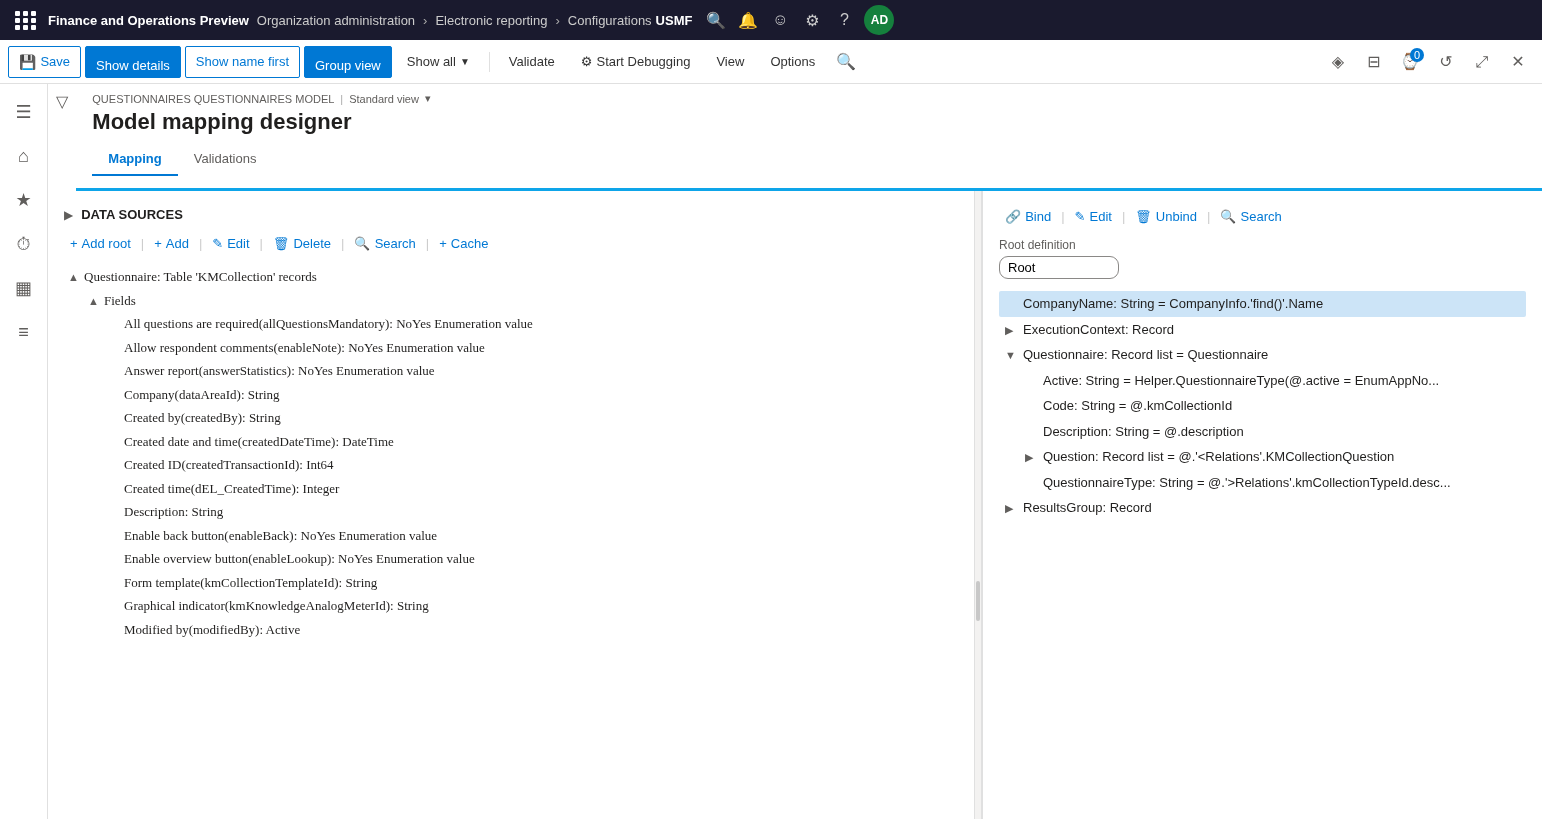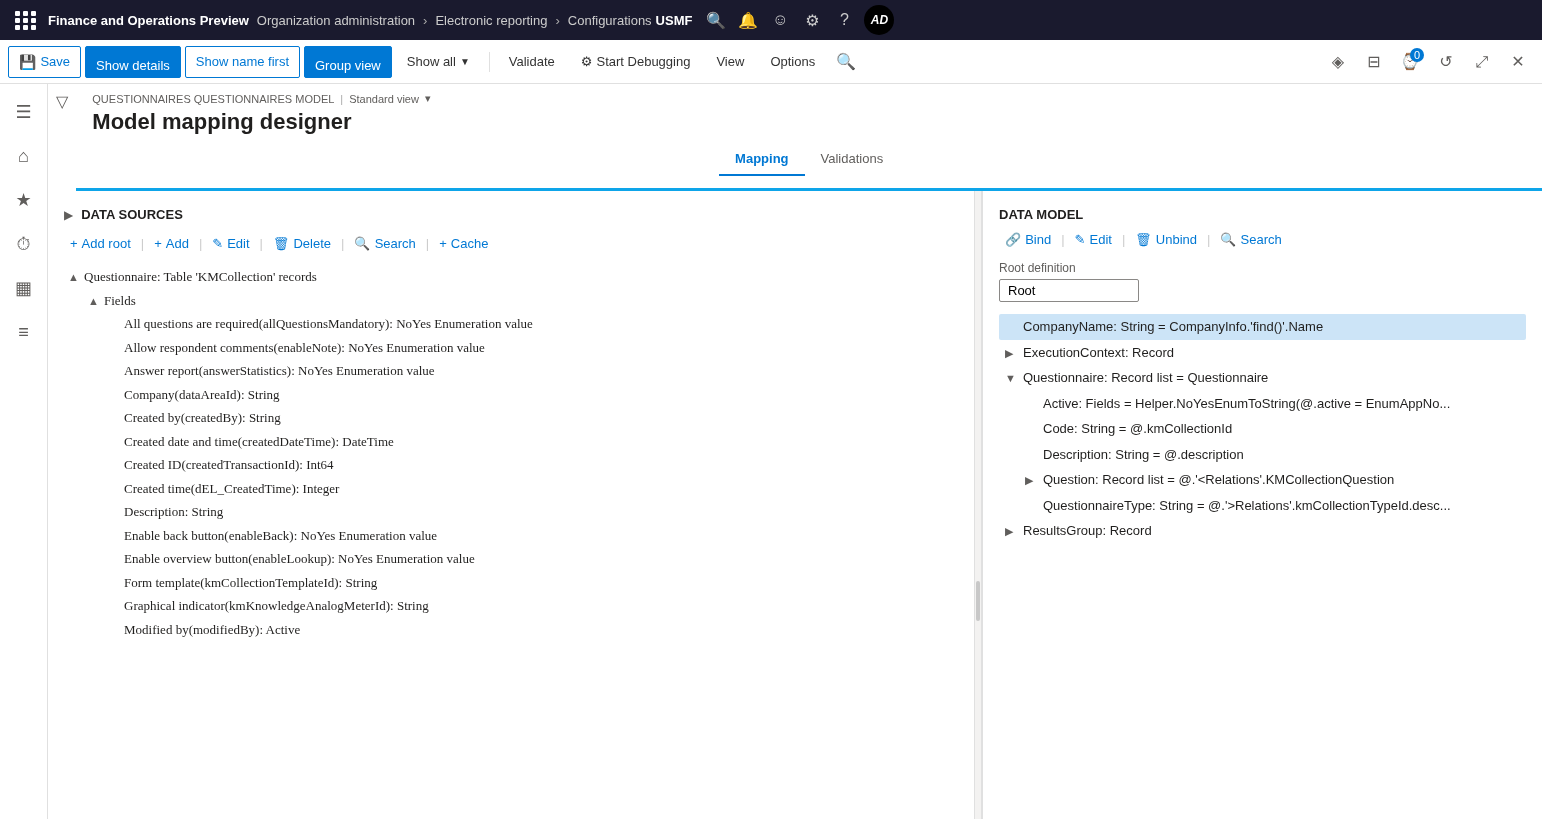--- a/index.html
+++ b/index.html
@@ -29,23 +29,23 @@
     .topbar-breadcrumb {
       display: flex; align-items: center; color: #ccc; font-size: 13px;
     }
     .topbar-breadcrumb span { margin: 0 4px; color: #aaa; }
     .topbar-right {
       display: flex; align-items: center; gap: 8px; color: #ccc; font-size: 13px;
     }
     .topbar-company { font-weight: 600; color: #fff; margin-right: 4px; }
     .topbar-icon { width: 24px; height: 24px; display: flex; align-items: center; justify-content: center; cursor: pointer; font-size: 16px; color: #ccc; }
     .topbar-avatar {
-      width: 30px; height: 30px; border-radius: 50%; background: #000000;
+      width: 30px; height: 30px; border-radius: 50%; background: #15803d;
       color: #fff; font-size: 12px; font-weight: 700;
-      display: flex; align-items: center; justify-content: center; cursor: pointer; font-style: italic;
+      display: flex; align-items: center; justify-content: center; cursor: pointer;
     }
 
     
     .cmdbar {
       background: #fff;
       border-bottom: 1px solid #e0e0e0;
       height: 44px;
       display: flex;
       align-items: center;
       padding: 0 8px;
@@ -78,21 +78,21 @@
       flex: 1; background: #fff; overflow: hidden; display: flex; flex-direction: column;
     }
     .page-header {
       padding: 8px 16px 12px 16px; border-bottom: 3px solid #0ea5e9;
     }
     .breadcrumb-line {
       font-size: 11px; color: #605e5c; display: flex; align-items: center; gap: 6px; margin-bottom: 4px;
     }
     .breadcrumb-divider { color: #aaa; }
     .page-title { font-size: 22px; font-weight: 600; color: #201f1e; margin-bottom: 8px; }
-    .tabs { display: flex; gap: 0; justify-content: center; }
+    .tabs { display: flex; gap: 0; }
     .tab {
       padding: 8px 16px; font-size: 13px; cursor: pointer; color: #605e5c;
       border-bottom: 2px solid transparent;
     }
     .tab.active { color: #0078d4; border-bottom: 2px solid #0078d4; font-weight: 600; }
 
     
     .panels-area {
       display: flex; flex: 1; overflow: hidden; position: relative;
     }
@@ -132,22 +132,22 @@
     .dm-title { font-size: 13px; font-weight: 700; color: #201f1e; text-transform: uppercase; margin-bottom: 8px; }
     .dm-toolbar {
       display: flex; align-items: center; gap: 4px; margin-bottom: 12px;
     }
     .dm-toolbar-btn {
       display: flex; align-items: center; gap: 4px; color: #0078d4; font-size: 13px;
       cursor: pointer; padding: 2px 6px; border: none; background: transparent;
     }
     .dm-root-label { font-size: 12px; color: #605e5c; margin-bottom: 4px; }
     .dm-root-input {
-      border: 1px solid #8a8886; padding: 3px 8px; width: 140px; font-size: 13px;
-      margin-bottom: 12px; border-radius: 2px;
+      border: 1px solid #8a8886; padding: 3px 8px; width: 120px; font-size: 13px;
+      margin-bottom: 12px; border-radius: 9px;
     }
     .dm-tree { padding-left: 0; }
     .dm-node { list-style: none; }
     .dm-label {
       display: flex; align-items: flex-start; gap: 4px; padding: 3px 6px;
       cursor: pointer; border-radius: 2px; line-height: 1.5; font-size: 13px;
     }
     .dm-label.selected { background: #cce4f7; }
     .dm-toggle { color: #605e5c; font-size: 11px; min-width: 14px; margin-top: 2px; }
     .dm-text { color: #201f1e; }
@@ -433,21 +433,20 @@
             </ul>
           </li>
         </ul>
       </div>
 
       <div class="panel-divider">
         <div class="panel-drag-handle"></div>
       </div>
 
       <div class="right-panel">
-        <div class="dm-title">DATA MODEL</div>
 
         
         <div class="dm-toolbar">
           <button class="dm-toolbar-btn">
             <span>🔗</span>
             <span>Bind</span>
           </button>
           <span style="color:#ccc;">|</span>
           <button class="dm-toolbar-btn">
             <span>✎</span>
@@ -487,21 +486,21 @@
 
           <li class="dm-node">
             <div class="dm-label">
               <span class="dm-toggle">▼</span>
               <span class="dm-text">Questionnaire: Record list = Questionnaire</span>
             </div>
             <ul class="dm-children">
               <li class="dm-node">
                 <div class="dm-label">
                   <span class="dm-toggle">&nbsp;&nbsp;</span>
-                  <span class="dm-text">Active: Fields = Helper.NoYesEnumToString(@.active = EnumAppNo...</span>
+                  <span class="dm-text">Active: String = Helper.QuestionnaireType(@.active = EnumAppNo...</span>
                 </div>
               </li>
               <li class="dm-node">
                 <div class="dm-label">
                   <span class="dm-toggle">&nbsp;&nbsp;</span>
                   <span class="dm-text">Code: String = @.kmCollectionId</span>
                 </div>
               </li>
               <li class="dm-node">
                 <div class="dm-label">

